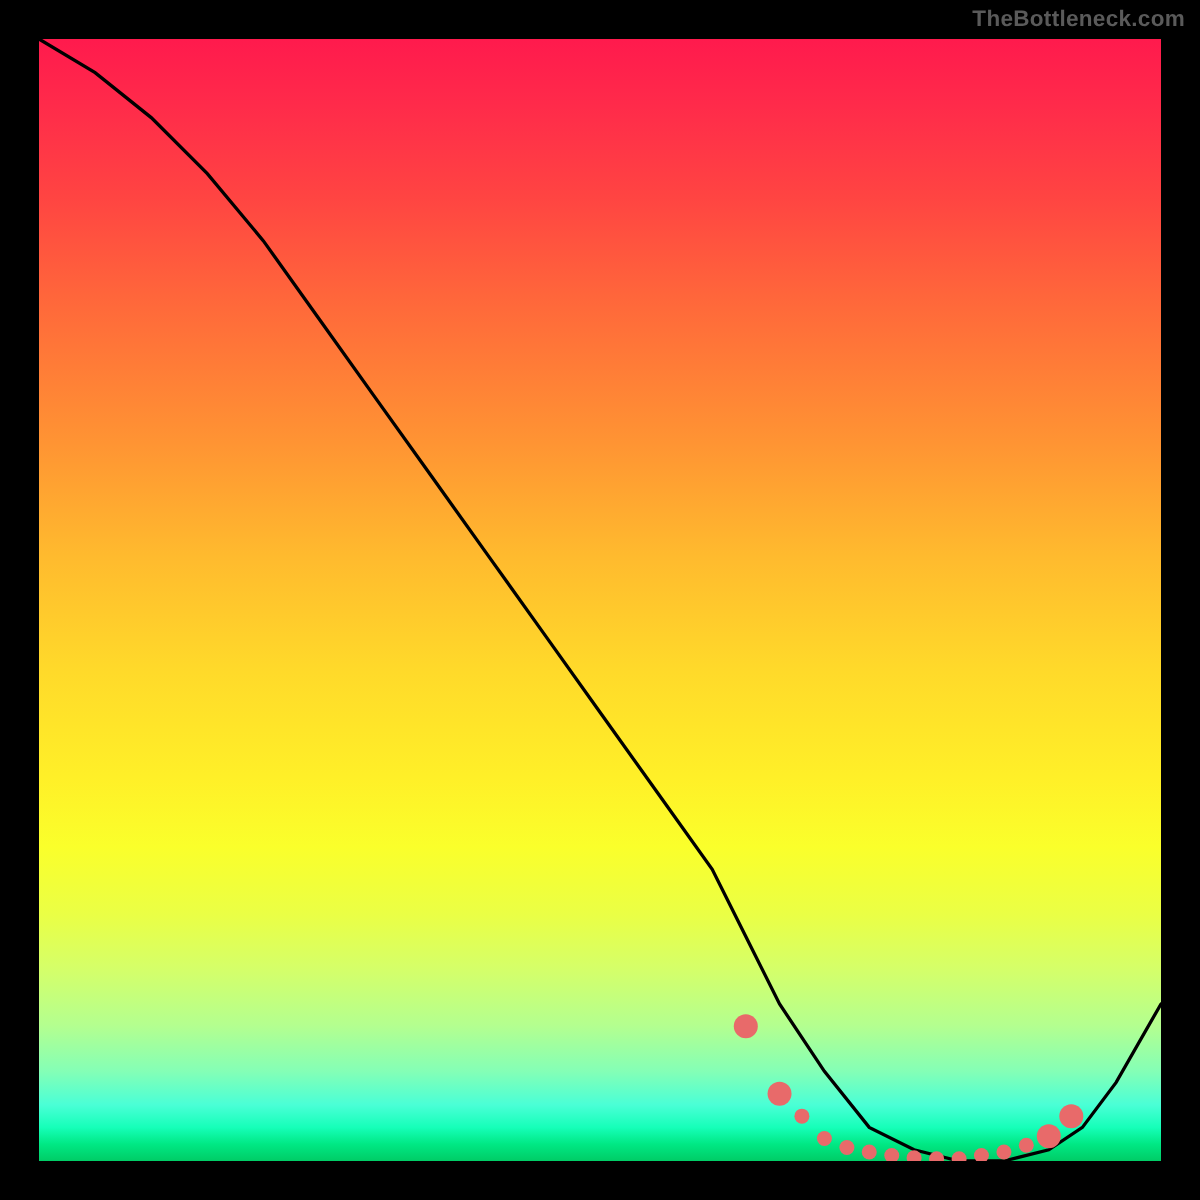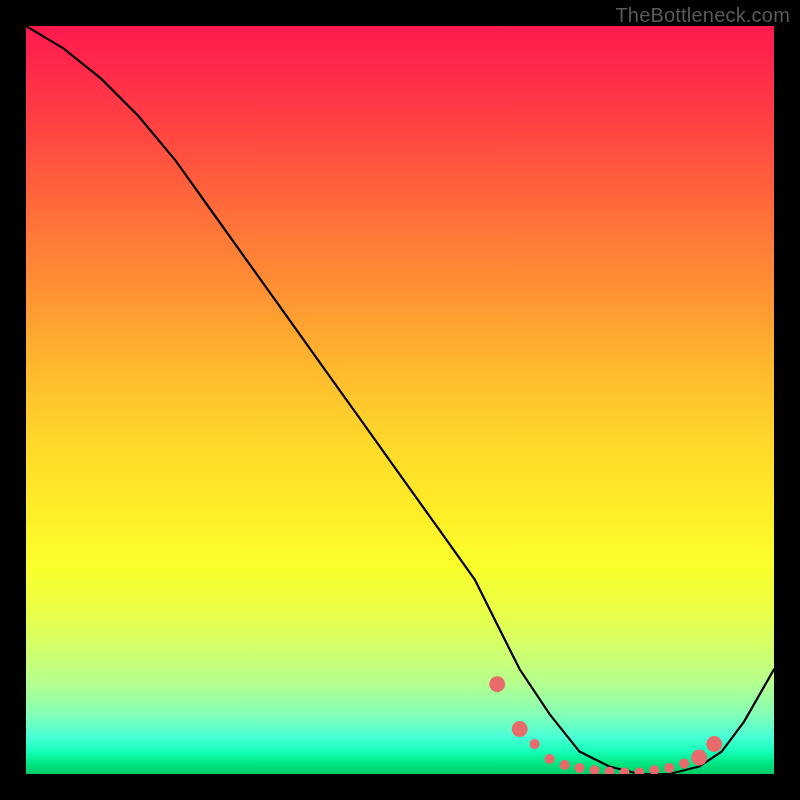--- a/index.html
+++ b/index.html
@@ -41,22 +41,22 @@
       #16ffb9 97%,
       #00e884 98.5%,
       #00cc66 100%
     );
   }
   .watermark {
     position: absolute;
     top: 4px;
     right: 10px;
     color: #5a5a5a;
-    font-size: 20px;
-    font-weight: 400;
+    font-size: 15px;
+    font-weight: 700;
     letter-spacing: 0.2px;
     user-select: none;
   }
   svg.curve {
     position: absolute;
     left: 0;
     top: 0;
     width: 748px;
     height: 748px;
   }

